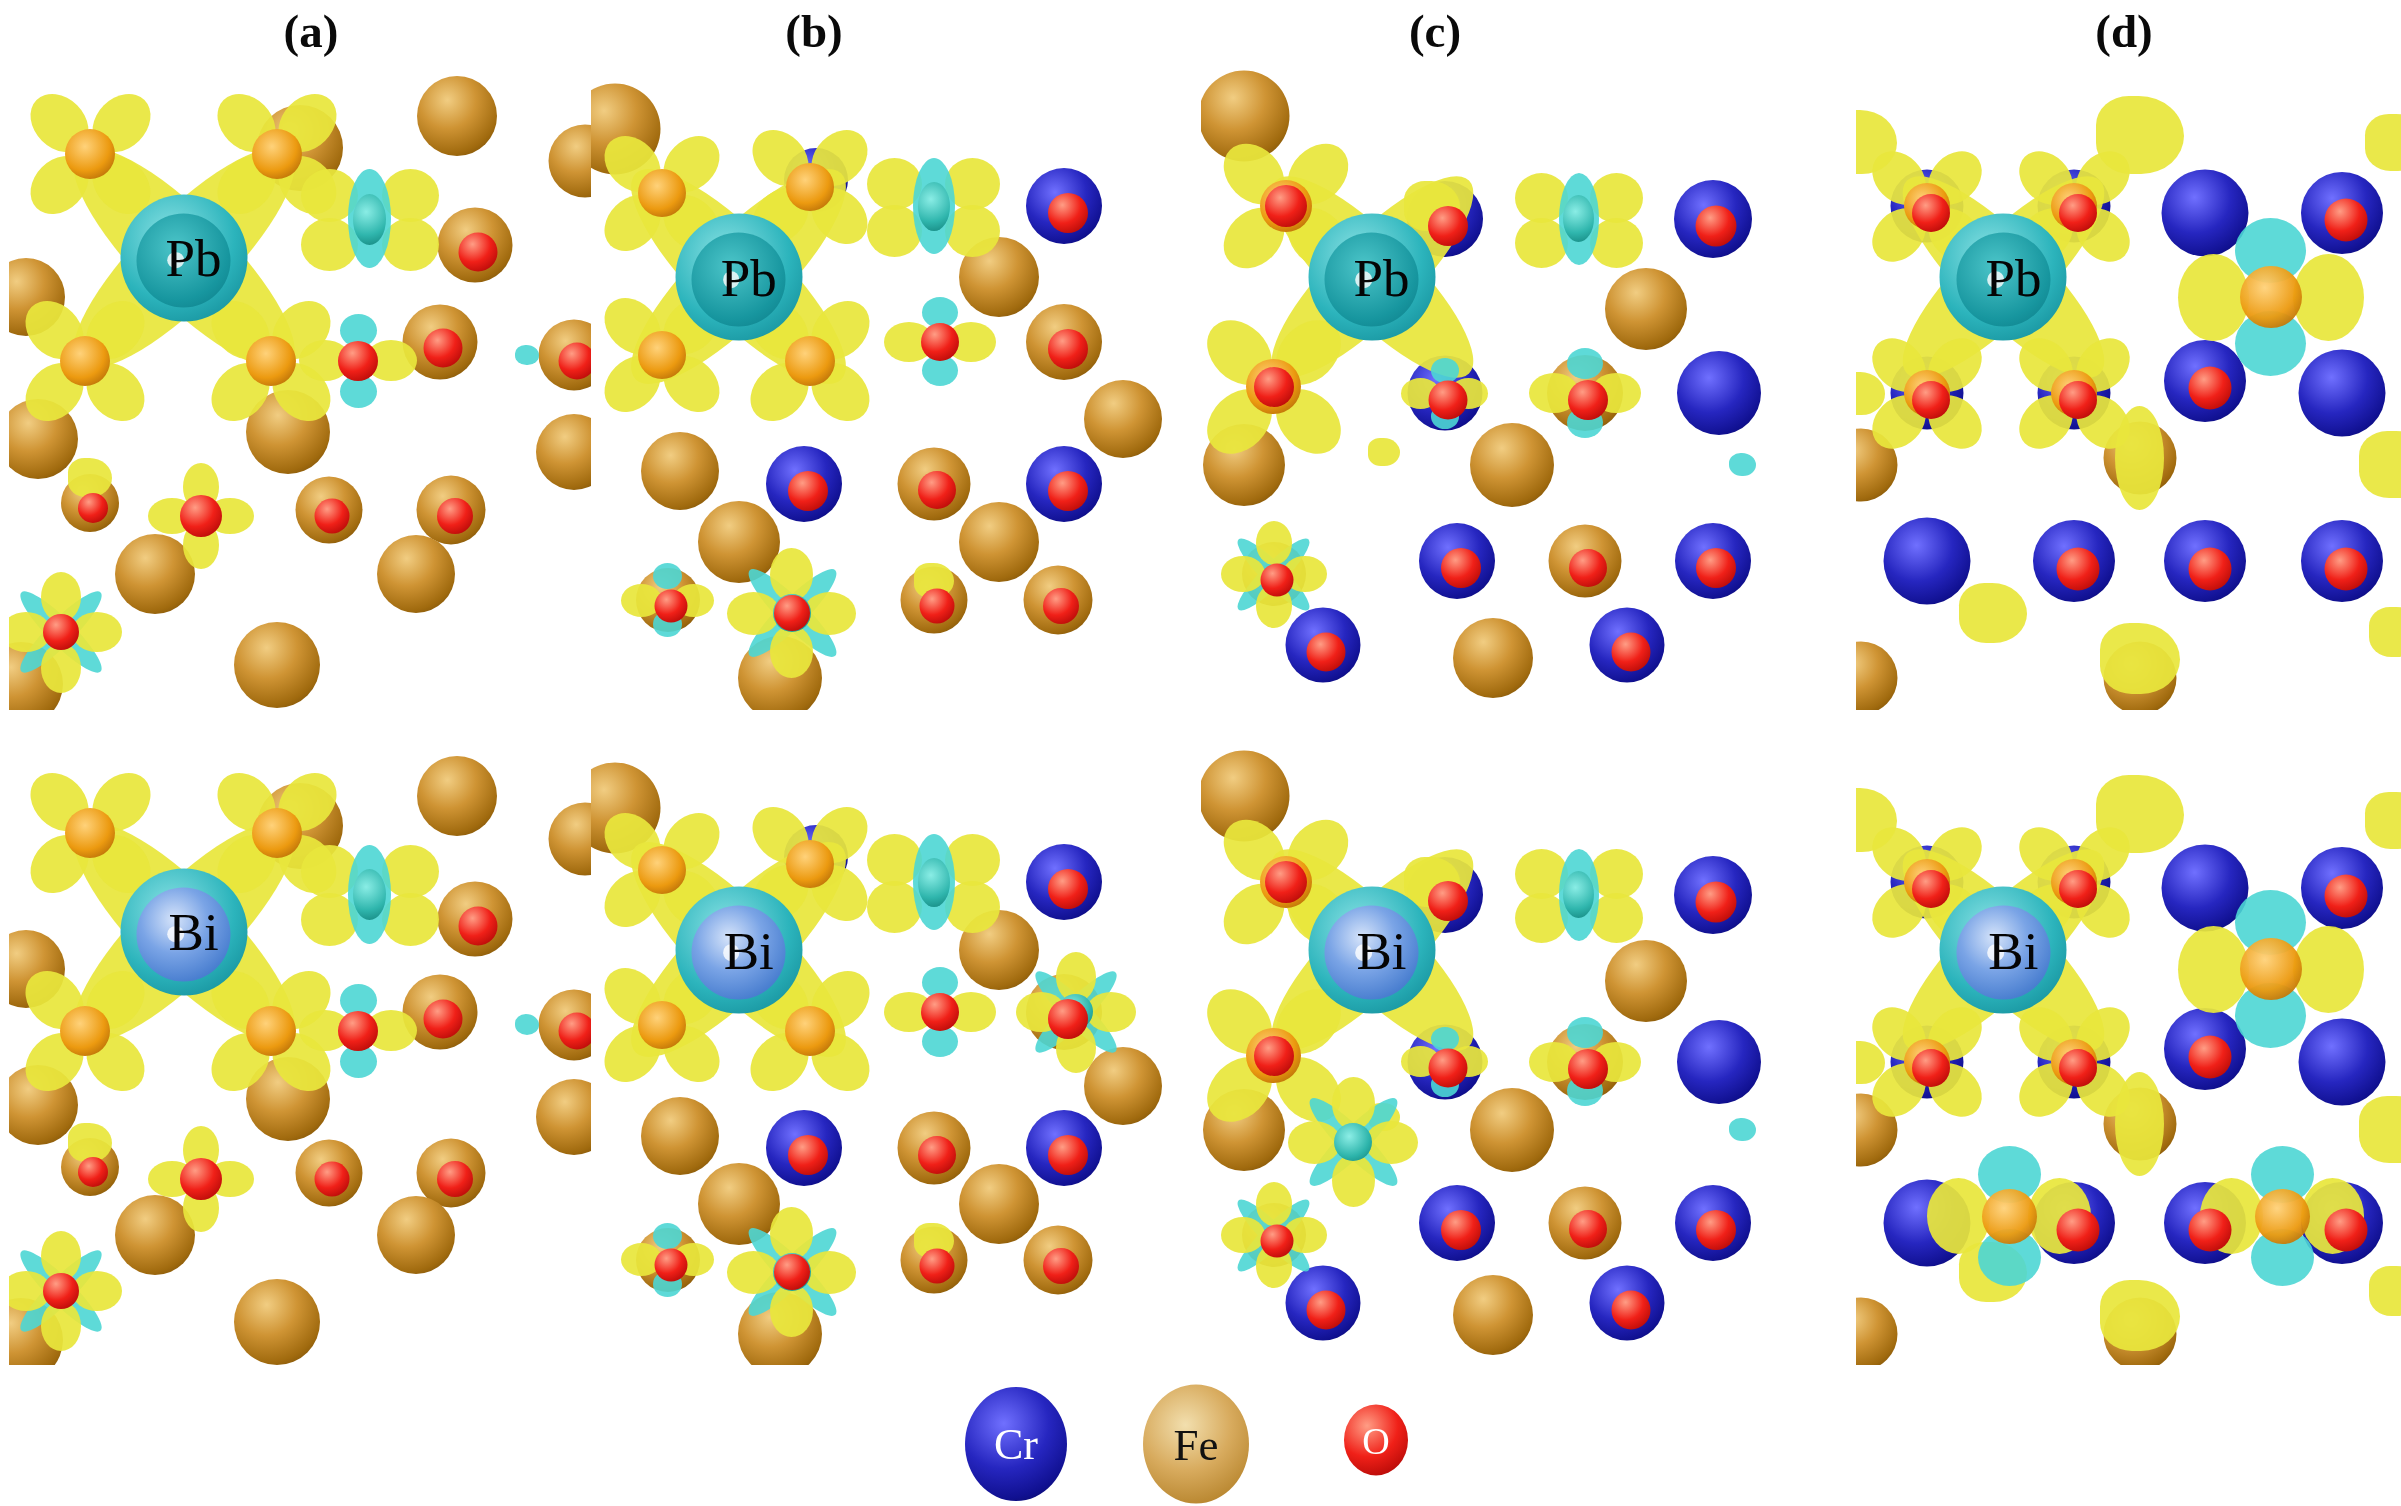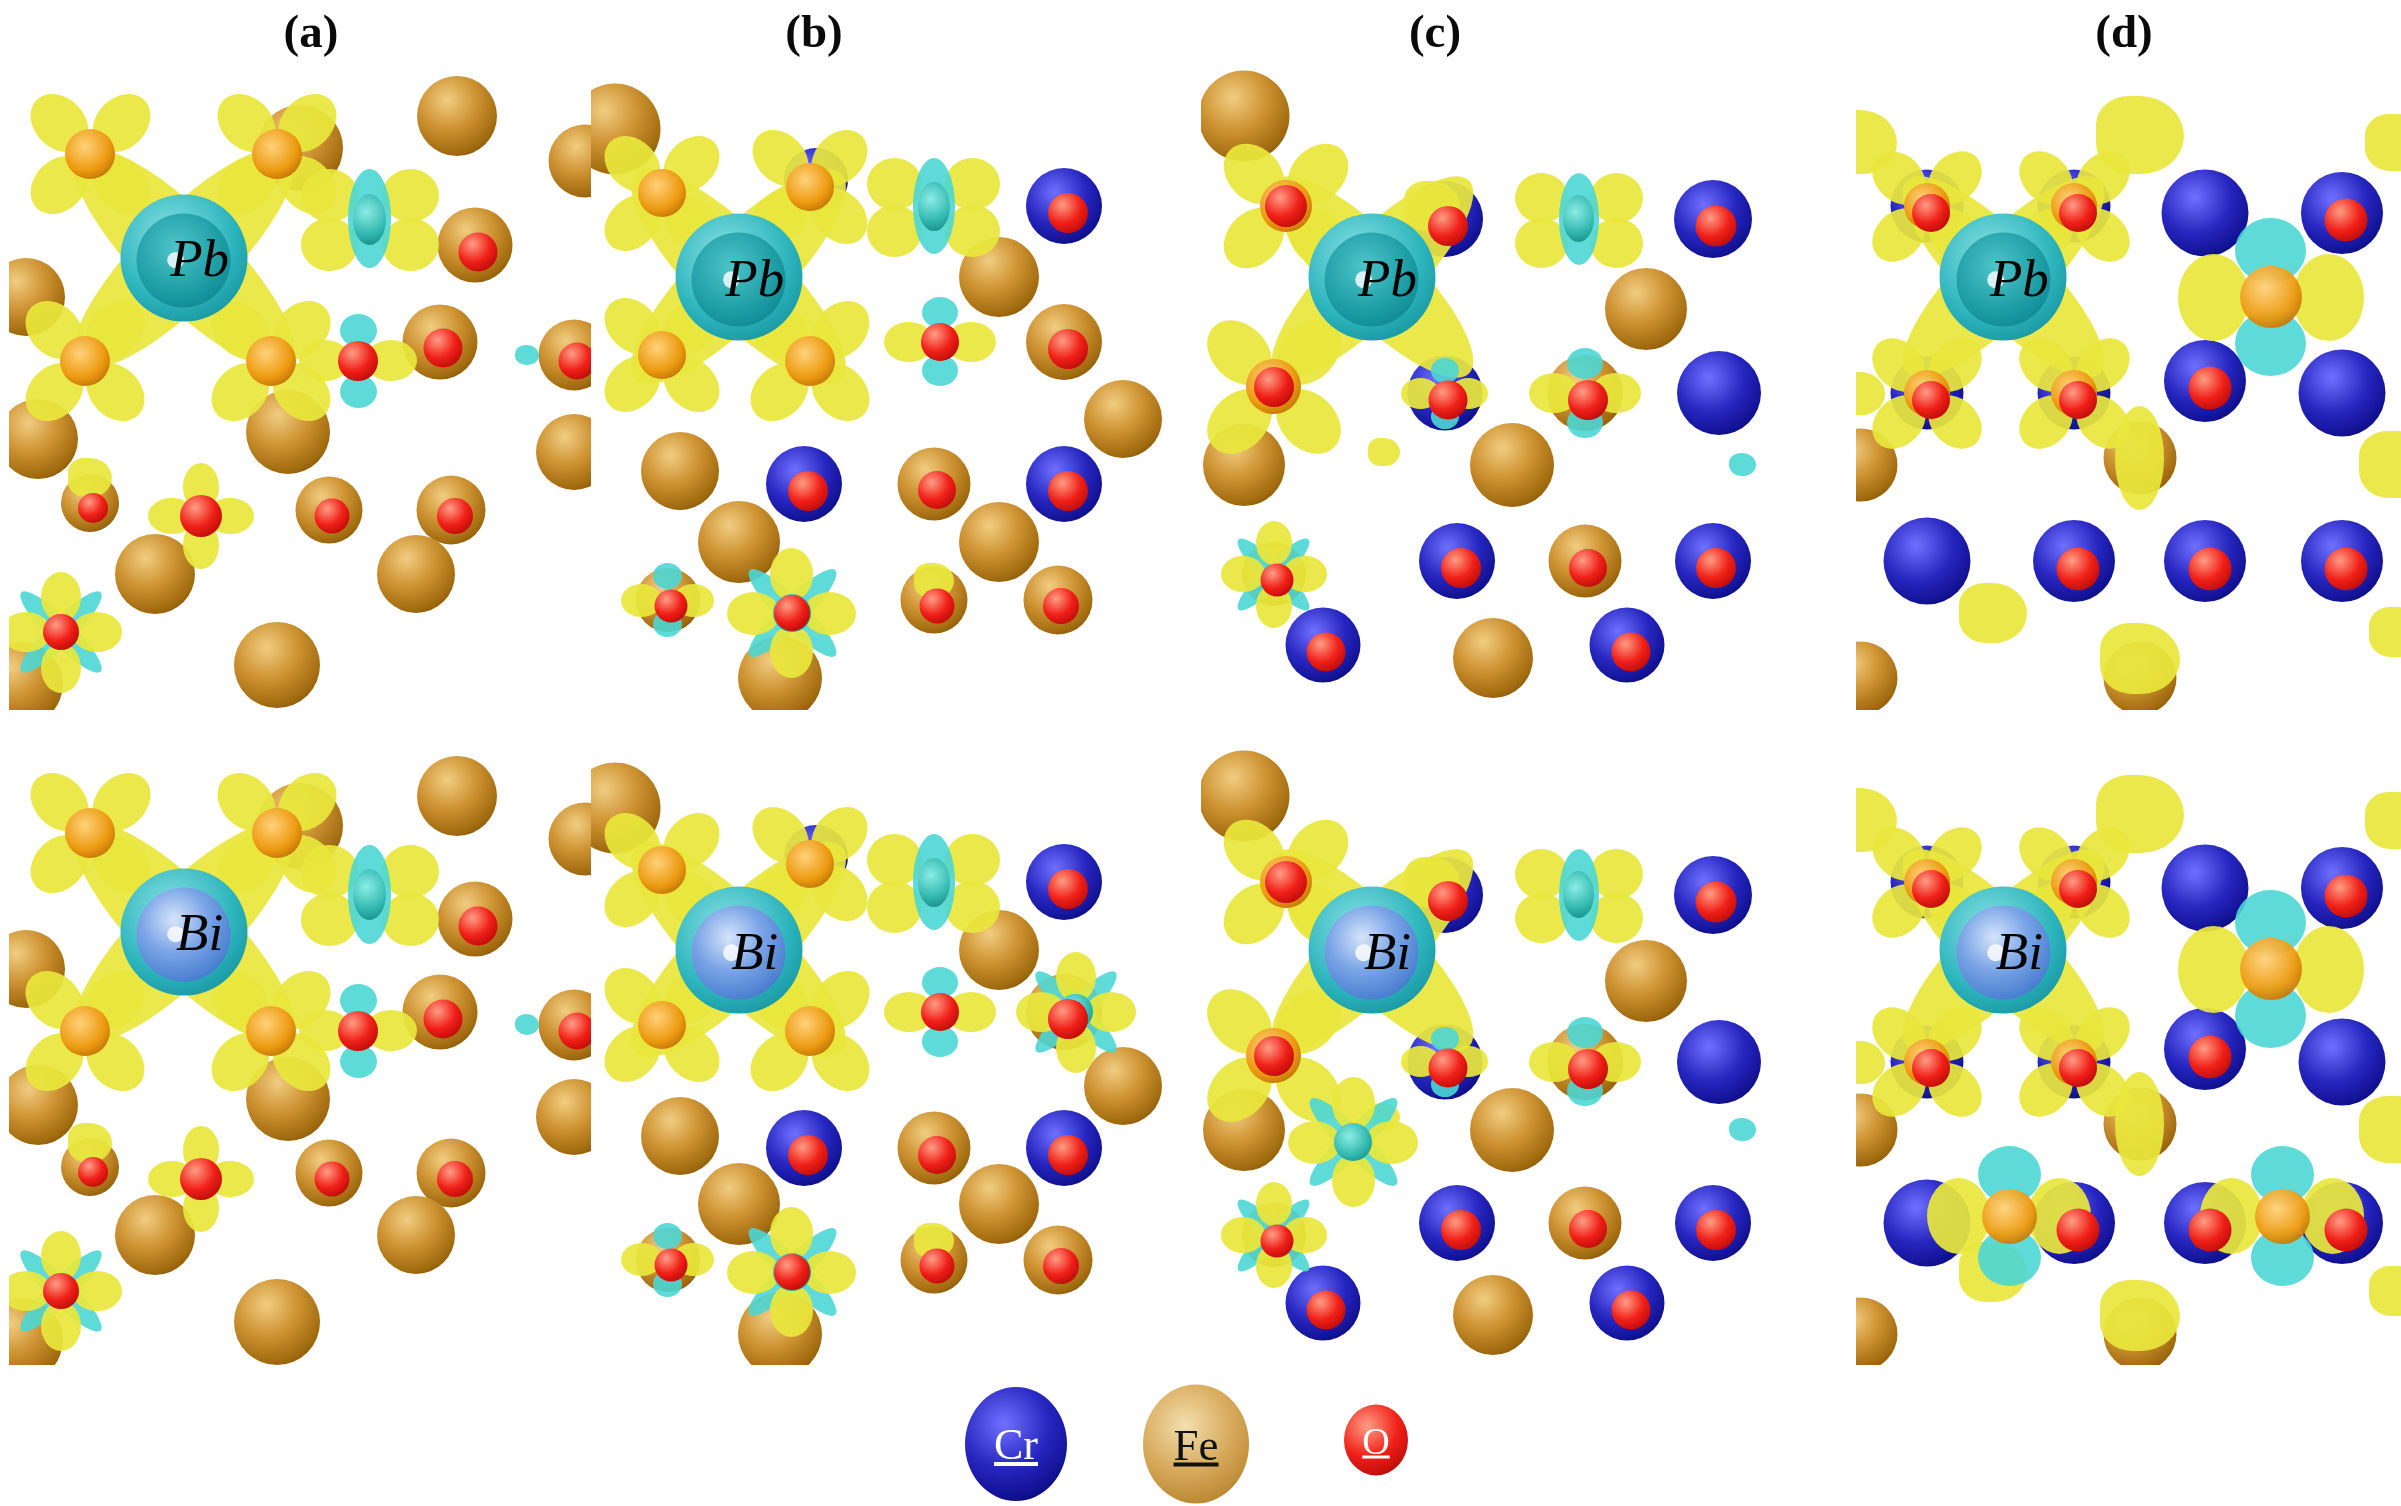--- a/index.html
+++ b/index.html
@@ -3,22 +3,22 @@
 <meta charset="utf-8">
 <style>
   html,body{margin:0;padding:0;background:#ffffff;}
   #figure-root{position:relative;width:2401px;height:1506px;background:#ffffff;overflow:hidden;
     font-family:"Liberation Serif","DejaVu Serif",serif;}
   .col-label{position:absolute;top:3.6px;transform:translateX(-50%);font-size:47px;font-weight:bold;color:#0a0a0a;}
   .panel{position:absolute;overflow:hidden;}
   .sphere{position:absolute;border-radius:50%;transform:translate(-50%,-50%);}
   .iso{position:absolute;width:0;height:0;}
   .pet{position:absolute;transform-origin:center center;}
-  .dopant-label{position:absolute;left:16px;top:0;width:100%;height:100%;display:flex;align-items:center;justify-content:center;color:#050505;font-style:italic;}
-  .legend-label{position:absolute;left:0;top:0;width:100%;height:100%;display:flex;align-items:center;justify-content:center;text-decoration:underline;}
+  .dopant-label{position:absolute;left:10px;top:0;width:100%;height:100%;display:flex;align-items:center;justify-content:center;color:#050505;}
+  .legend-label{position:absolute;left:0;top:0;width:100%;height:100%;display:flex;align-items:center;justify-content:center;}
 </style>
 </head>
 <body>
 
 <div id="figure-root">
   <div class="col-label" id="cl0" style="left: 311px;">(a)</div>
   <div class="col-label" id="cl1" style="left: 814px;">(b)</div>
   <div class="col-label" id="cl2" style="left: 1435px;">(c)</div>
   <div class="col-label" id="cl3" style="left: 2124px;">(d)</div>
   <div id="panels-host">

